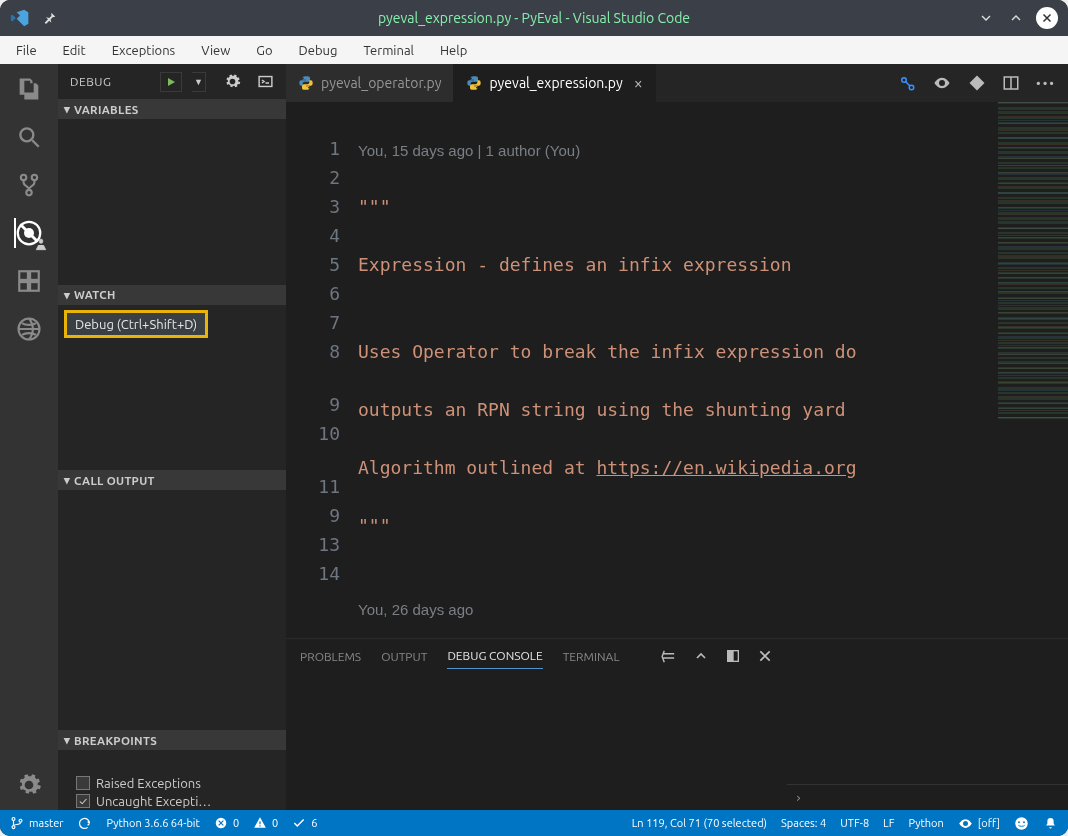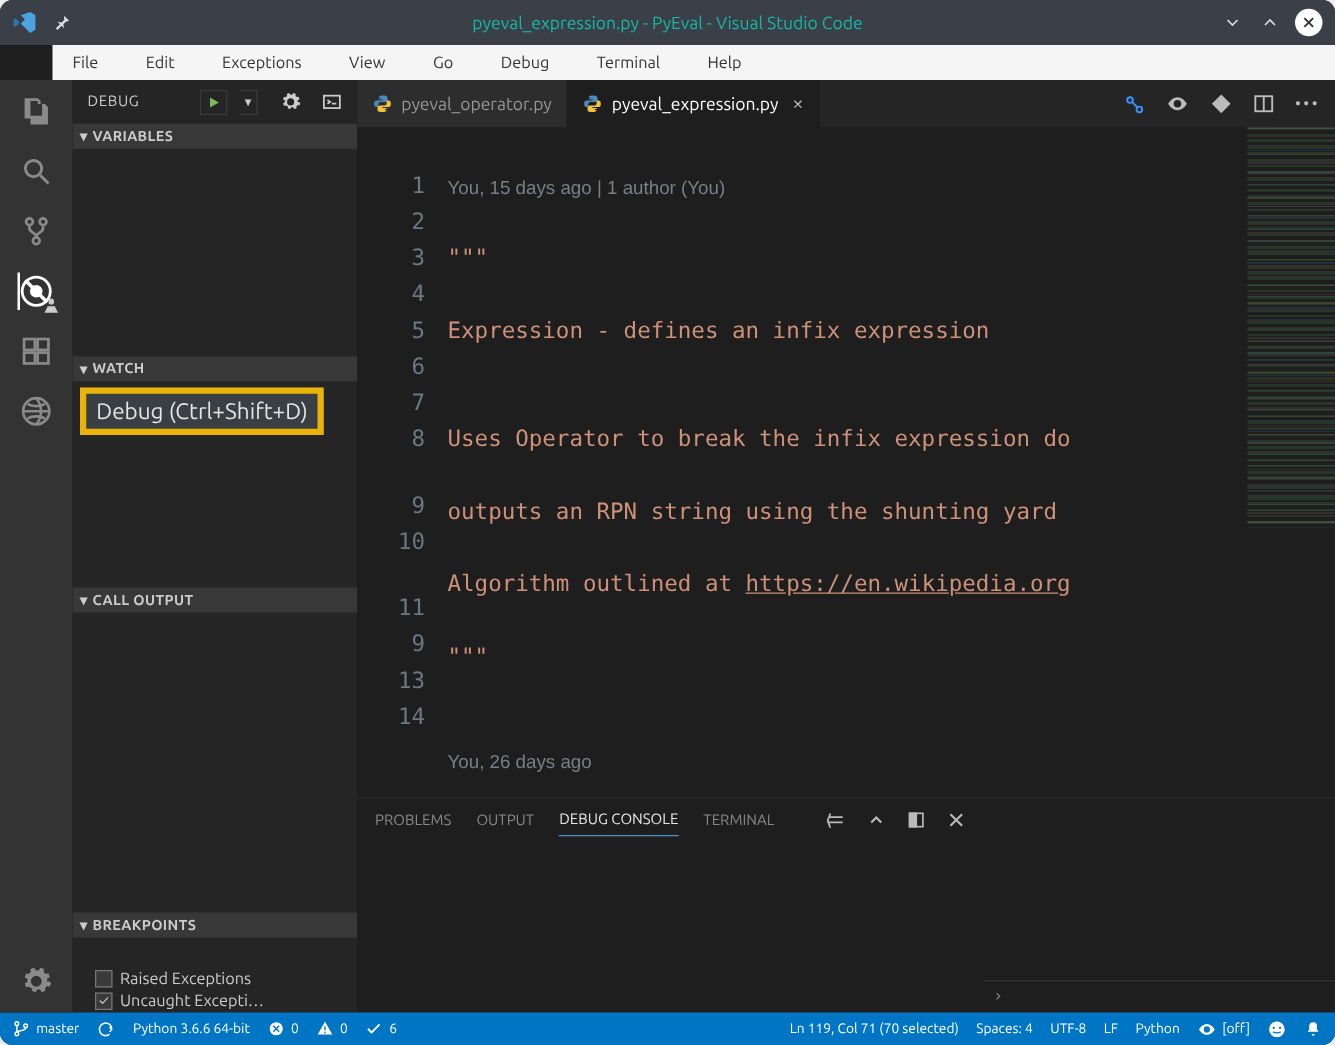--- a/index.html
+++ b/index.html
@@ -21,40 +21,39 @@
     overflow: hidden;
     background: #1e1e1e;
   }
   
   .titlebar {
     height: 36px;
     background: #3b4048;
     display: flex;
     align-items: center;
     padding: 0 10px;
-    color: #14b8a6;
+    color: #86efac;
     font-size: 14px;
     position: relative;
   }
   .titlebar .left-icons { display: flex; gap: 12px; align-items: center; }
   .titlebar .title { position: absolute; left: 0; right: 0; text-align: center; pointer-events: none; }
   .titlebar .right-icons { margin-left: auto; display: flex; gap: 10px; align-items: center; }
   .win-btn { width: 20px; height: 20px; display: flex; align-items: center; justify-content: center; }
   .win-close { background: #fff; border-radius: 50%; width: 22px; height: 22px; color: #333; font-weight: bold; }
   
   .menubar {
     height: 28px;
     background: #f5f5f5;
     color: #333;
     display: flex;
     align-items: center;
     padding: 0 6px;
     font-size: 13px;
-    gap: 18px;
-    margin-left: 42px;
+    gap: 6px;
   }
   .menubar .menu-item { padding: 4px 10px; cursor: default; }
   
   .main {
     flex: 1;
     display: flex;
     min-height: 0;
     background: #1e1e1e;
   }
   
@@ -85,22 +84,22 @@
     transform: translateY(0);
   }
   .activitybar .bottom { margin-top: auto; margin-bottom: 10px; }
   .tooltip {
     position: absolute;
     left: 64px;
     top: 246px;
     background: #3a3f43;
     color: #e4e4e4;
     padding: 4px 8px;
-    border: 5px solid #eab308;
-    font-size: 18px;
+    border: 3px solid #eab308;
+    font-size: 13px;
     white-space: nowrap;
     z-index: 10;
   }
   
   .sidebar {
     width: 228px;
     background: #252526;
     display: flex;
     flex-direction: column;
     font-size: 12px;

